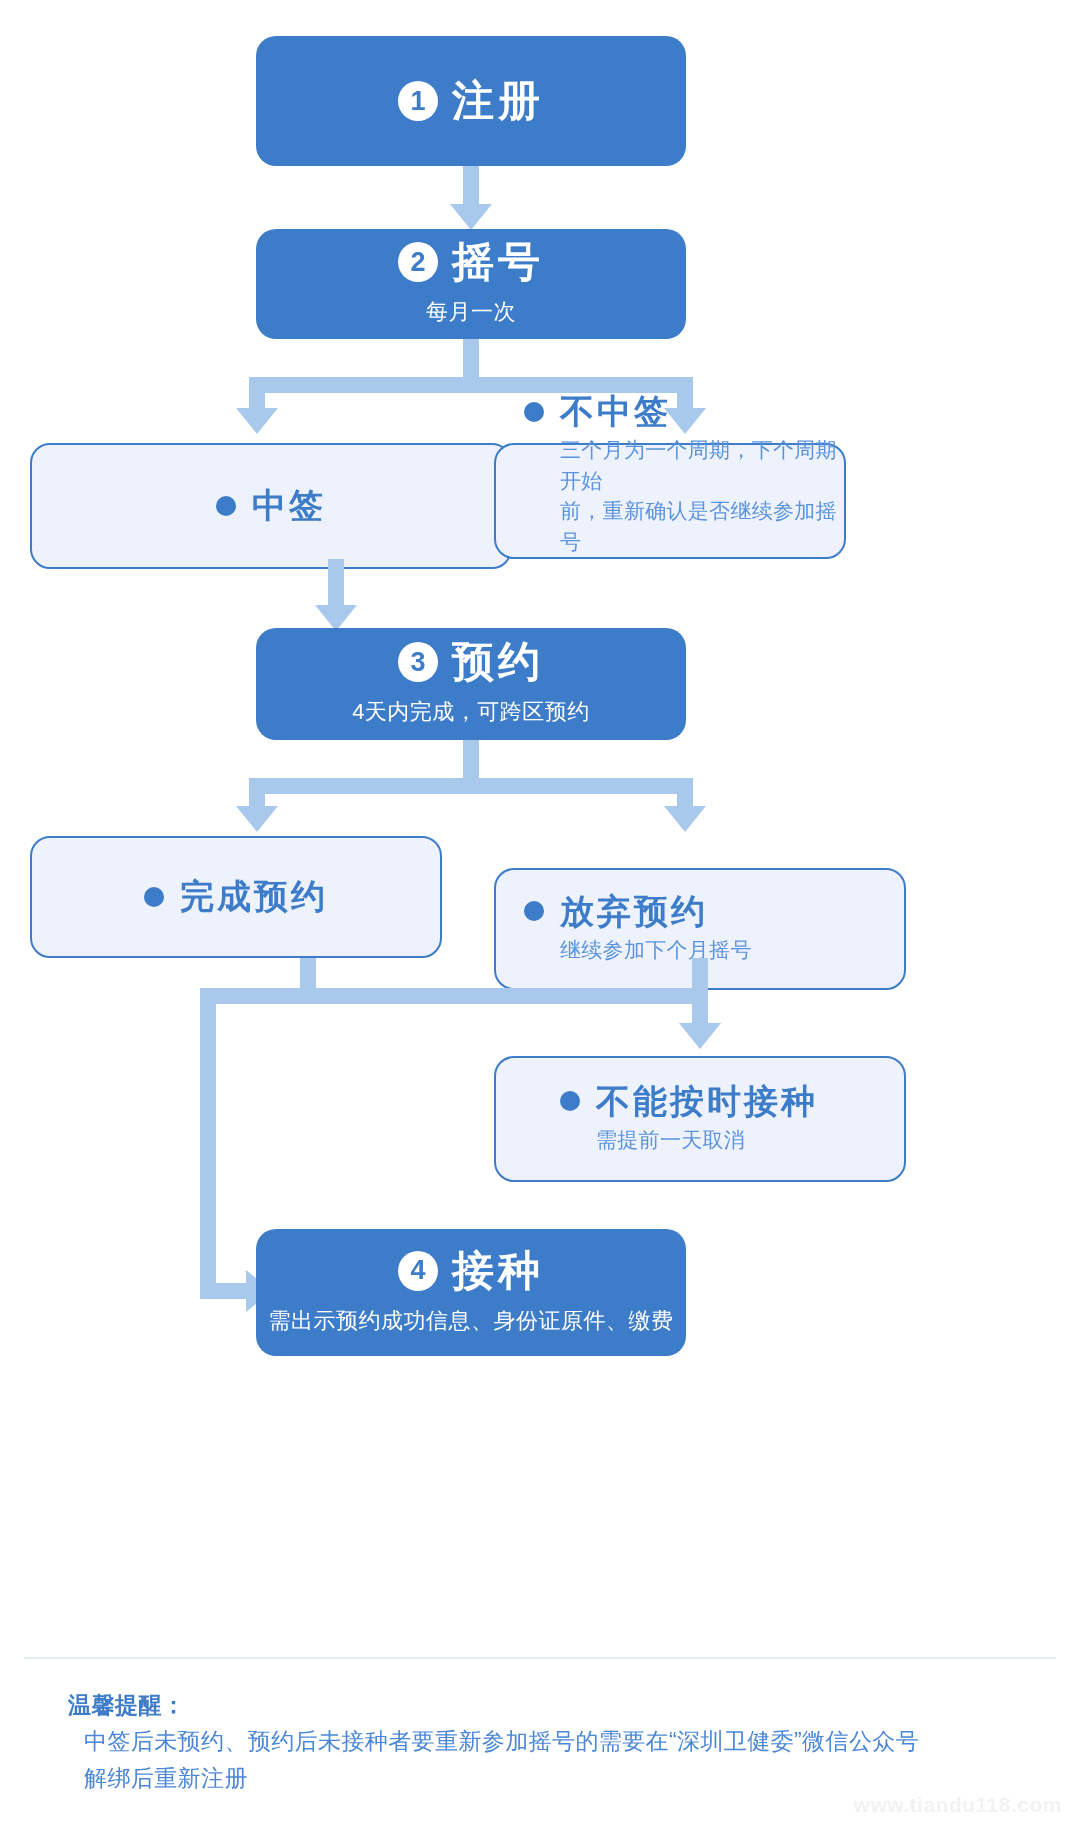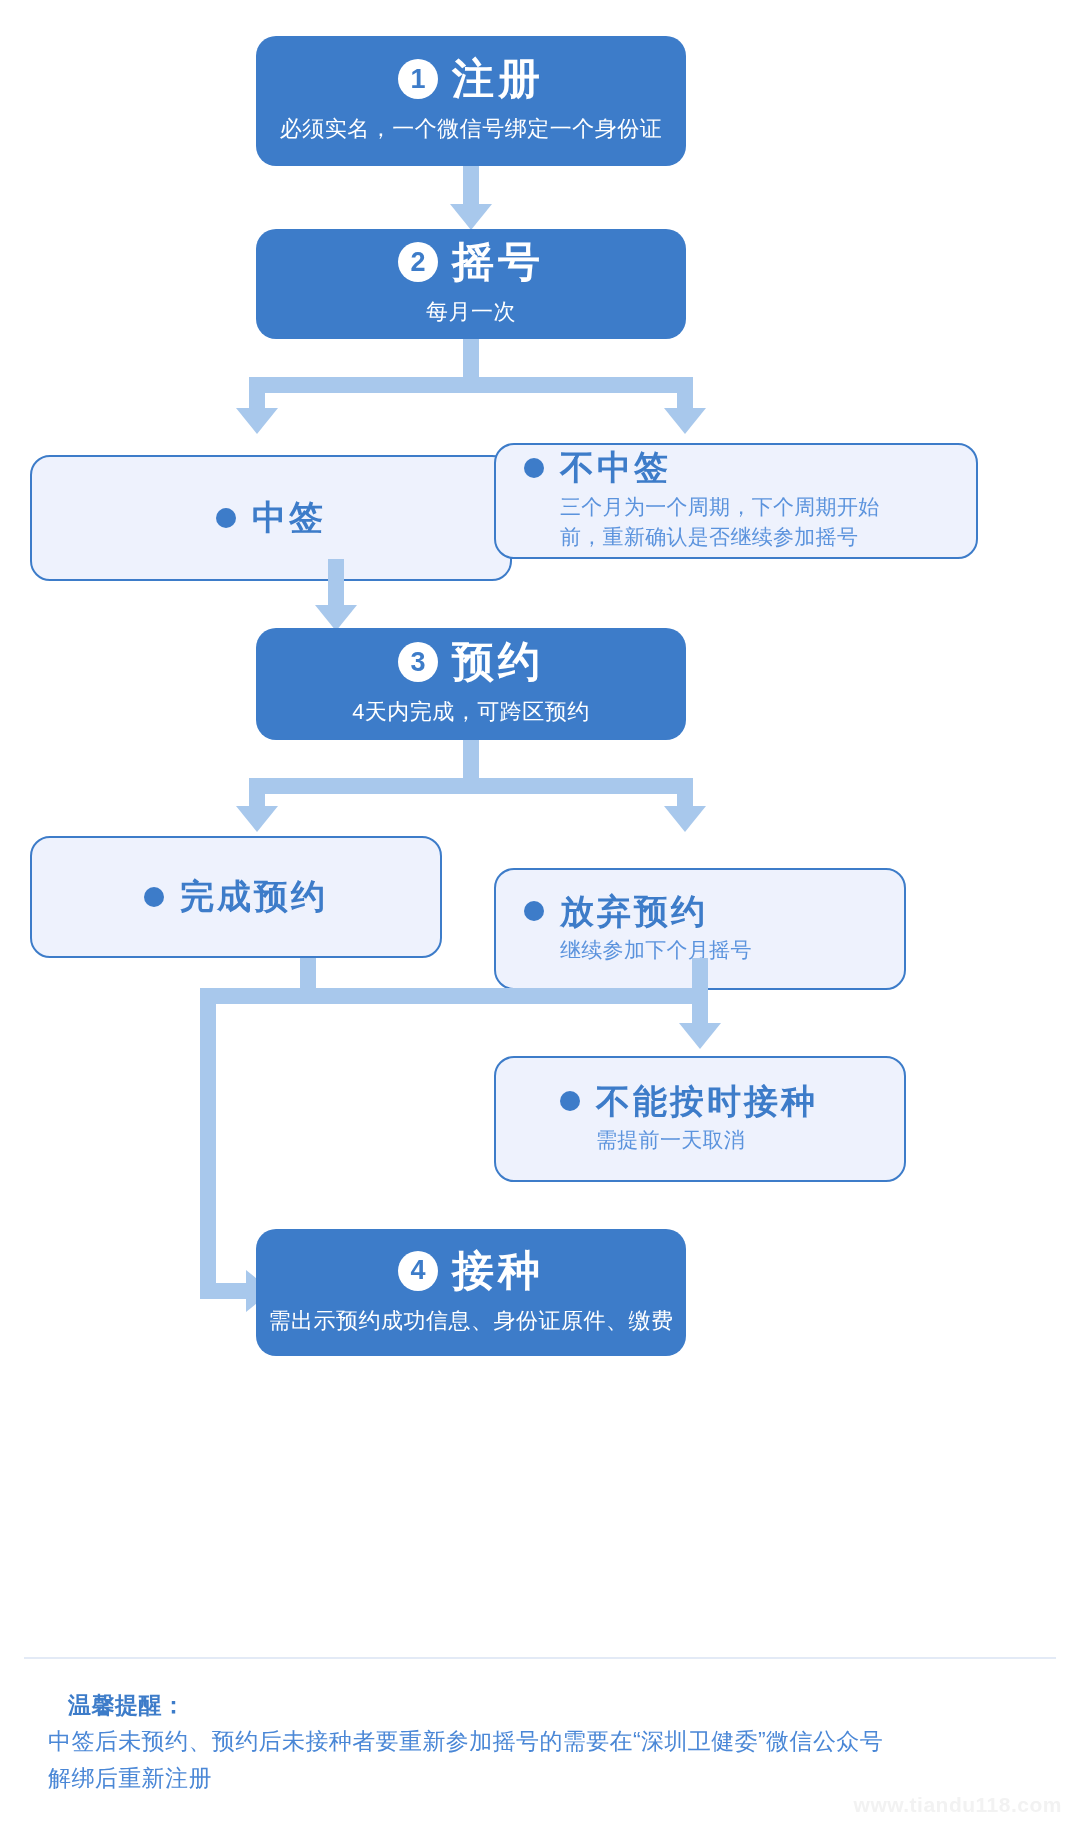--- a/index.html
+++ b/index.html
@@ -172,20 +172,21 @@
     line-height: 1.5;
     letter-spacing: 0.5px;
     margin-left: 20px;
   }
   #footer .f-body {
     font-size: 23px;
     color: #4a87d6;
     line-height: 1.62;
     letter-spacing: 0.4px;
     max-width: 848px;
+    margin-left: 36px;
   }
   #watermark {
     position: absolute;
     right: 18px;
     bottom: 6px;
     font-size: 21px;
     font-weight: bold;
     color: #f2f2f2;
     letter-spacing: 0.5px;
   }
@@ -193,51 +194,50 @@
 </head>
 <body>
 
 <div id="canvas">
 
   <div class="node primary" style="left:256px; top:36px; width:430px; height:130px;">
     <div class="title-row">
       <span class="num-badge">1</span>
       <span class="title-text">注册</span>
     </div>
-    <div class="subtitle">必须实名，一个微信号绑定一个身份证</div>
   </div>
 
   <div class="conn" style="left:463px; top:166px; width:16px; height:42px;"></div>
   <div class="arrow-down" style="left:450px; top:204px;"></div>
 
   <div class="node primary" style="left:256px; top:229px; width:430px; height:110px;">
     <div class="title-row">
       <span class="num-badge">2</span>
       <span class="title-text">摇号</span>
     </div>
     <div class="subtitle">每月一次</div>
   </div>
 
   <div class="conn" style="left:463px; top:339px; width:16px; height:38px;"></div>
   <div class="conn" style="left:249px; top:377px; width:444px; height:16px;"></div>
   <div class="conn" style="left:249px; top:377px; width:16px; height:38px;"></div>
   <div class="arrow-down" style="left:236px; top:408px;"></div>
   <div class="conn" style="left:677px; top:377px; width:16px; height:38px;"></div>
   <div class="arrow-down" style="left:664px; top:408px;"></div>
 
-  <div class="node outline centered" style="left:30px; top:455px; width:482px; height:126px;">
+  <div class="node outline centered" style="left:30px; top:443px; width:482px; height:126px;">
     <div class="ob-inner">
       <div class="ob-title-row">
         <span class="dot"></span>
         <span class="ob-title">中签</span>
       </div>
     </div>
   </div>
 
-  <div class="node outline" style="left:494px; top:443px; width:484px; height:116px;">
+  <div class="node outline" style="left:494px; top:443px; width:352px; height:116px;justify-content:flex-end;">
     <div class="ob-inner">
       <div class="ob-title-row">
         <span class="dot"></span>
         <span class="ob-title">不中签</span>
       </div>
       <div class="ob-desc">
         <div>三个月为一个周期，下个周期开始</div>
         <div>前，重新确认是否继续参加摇号</div>
       </div>
     </div>

